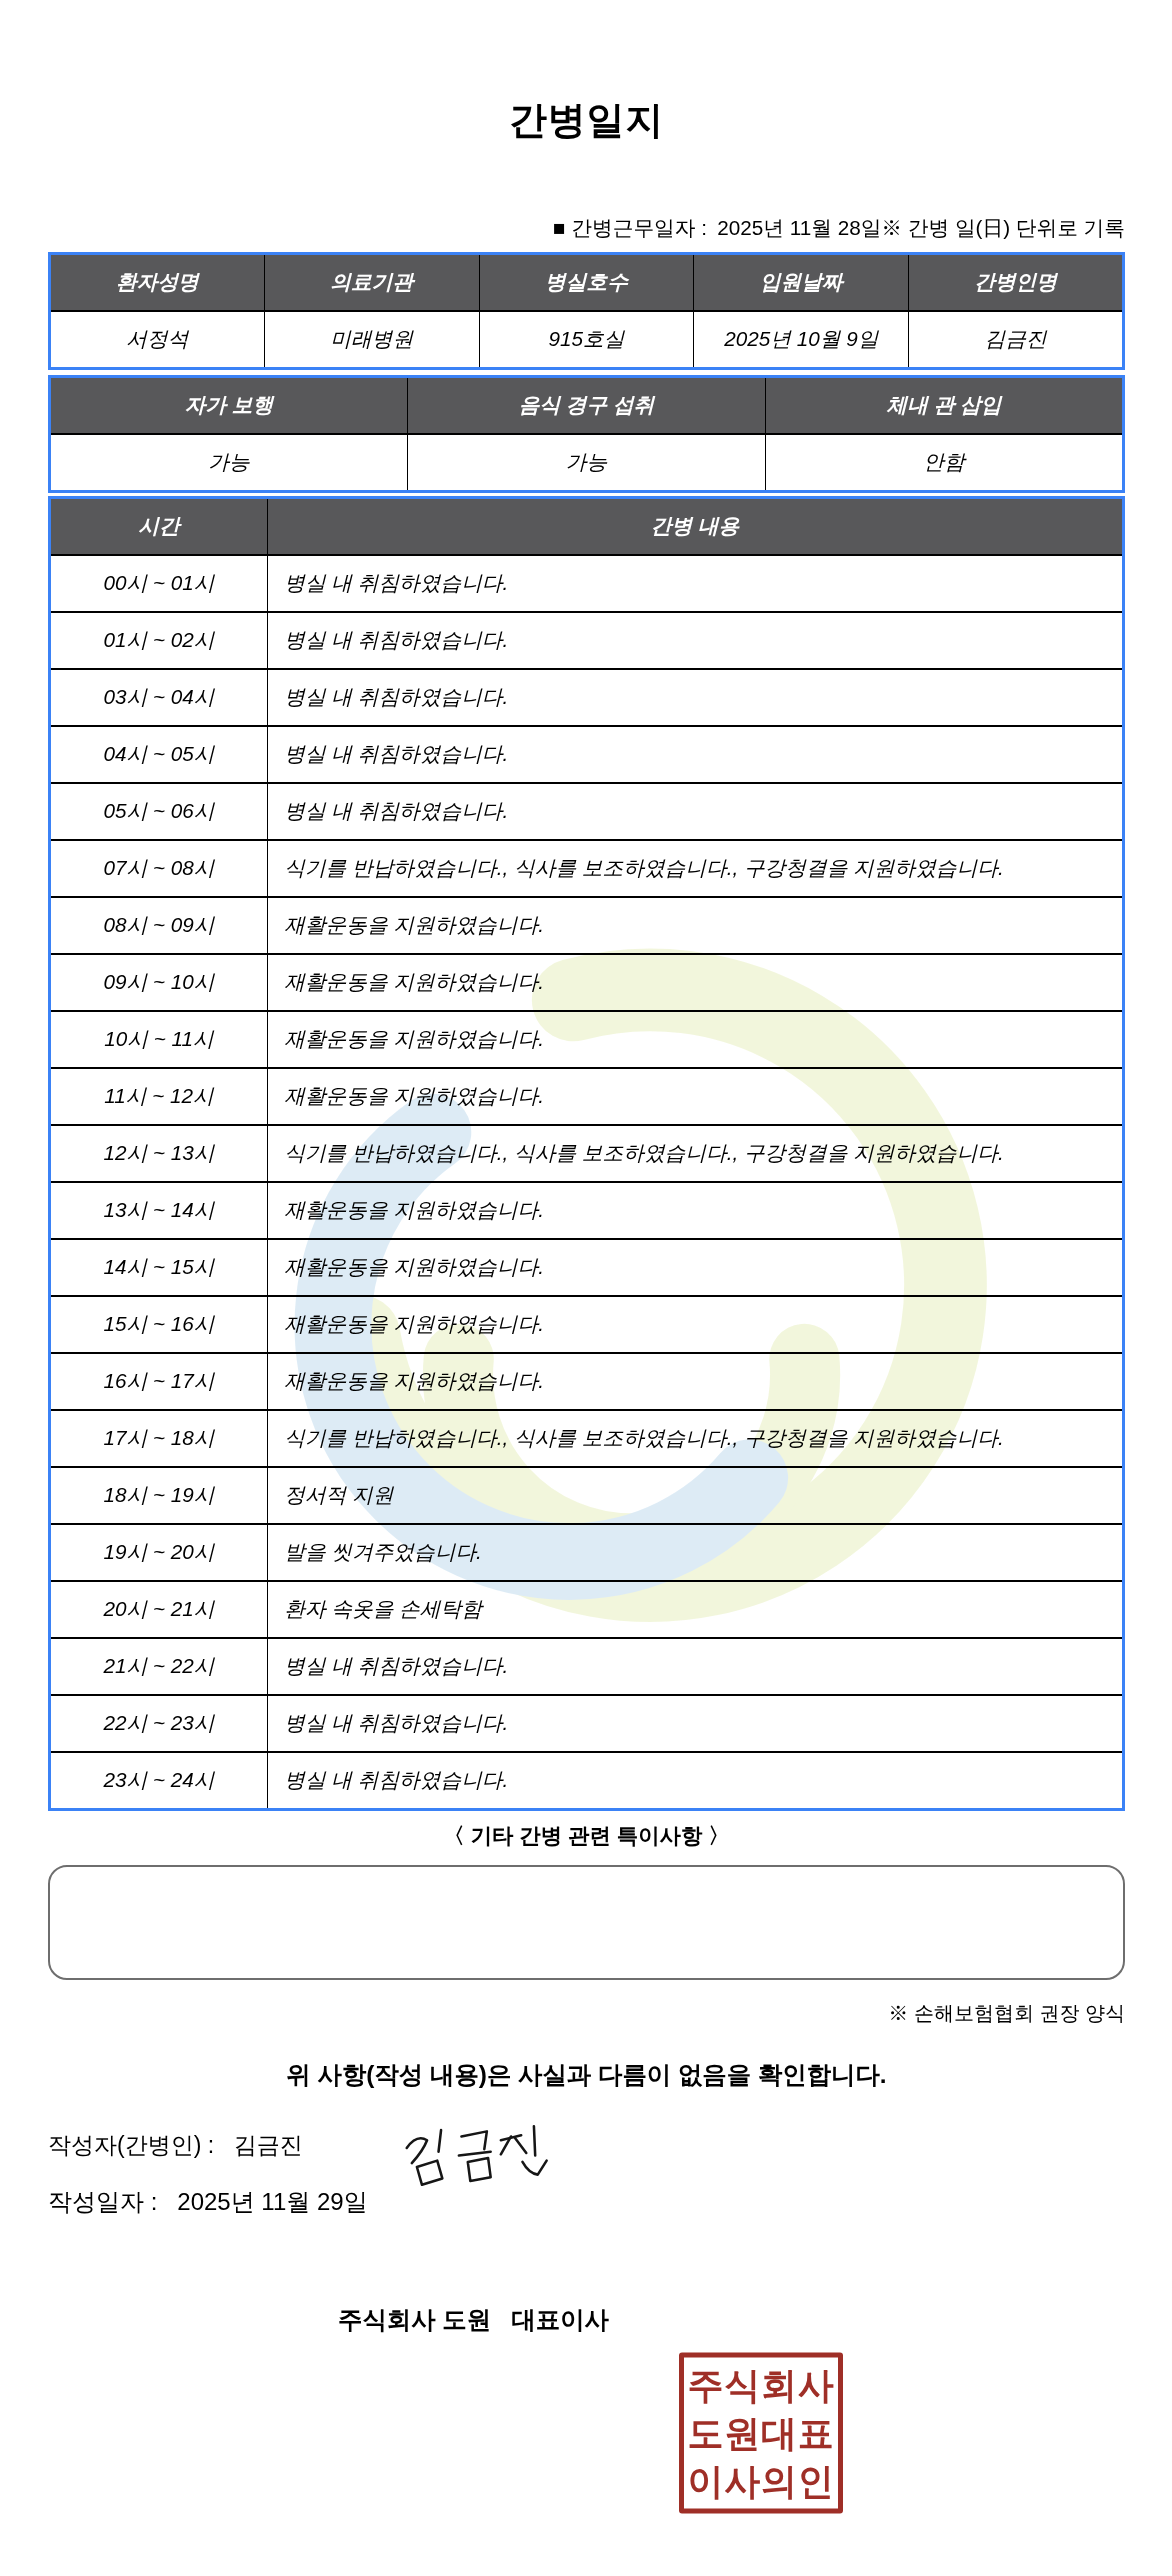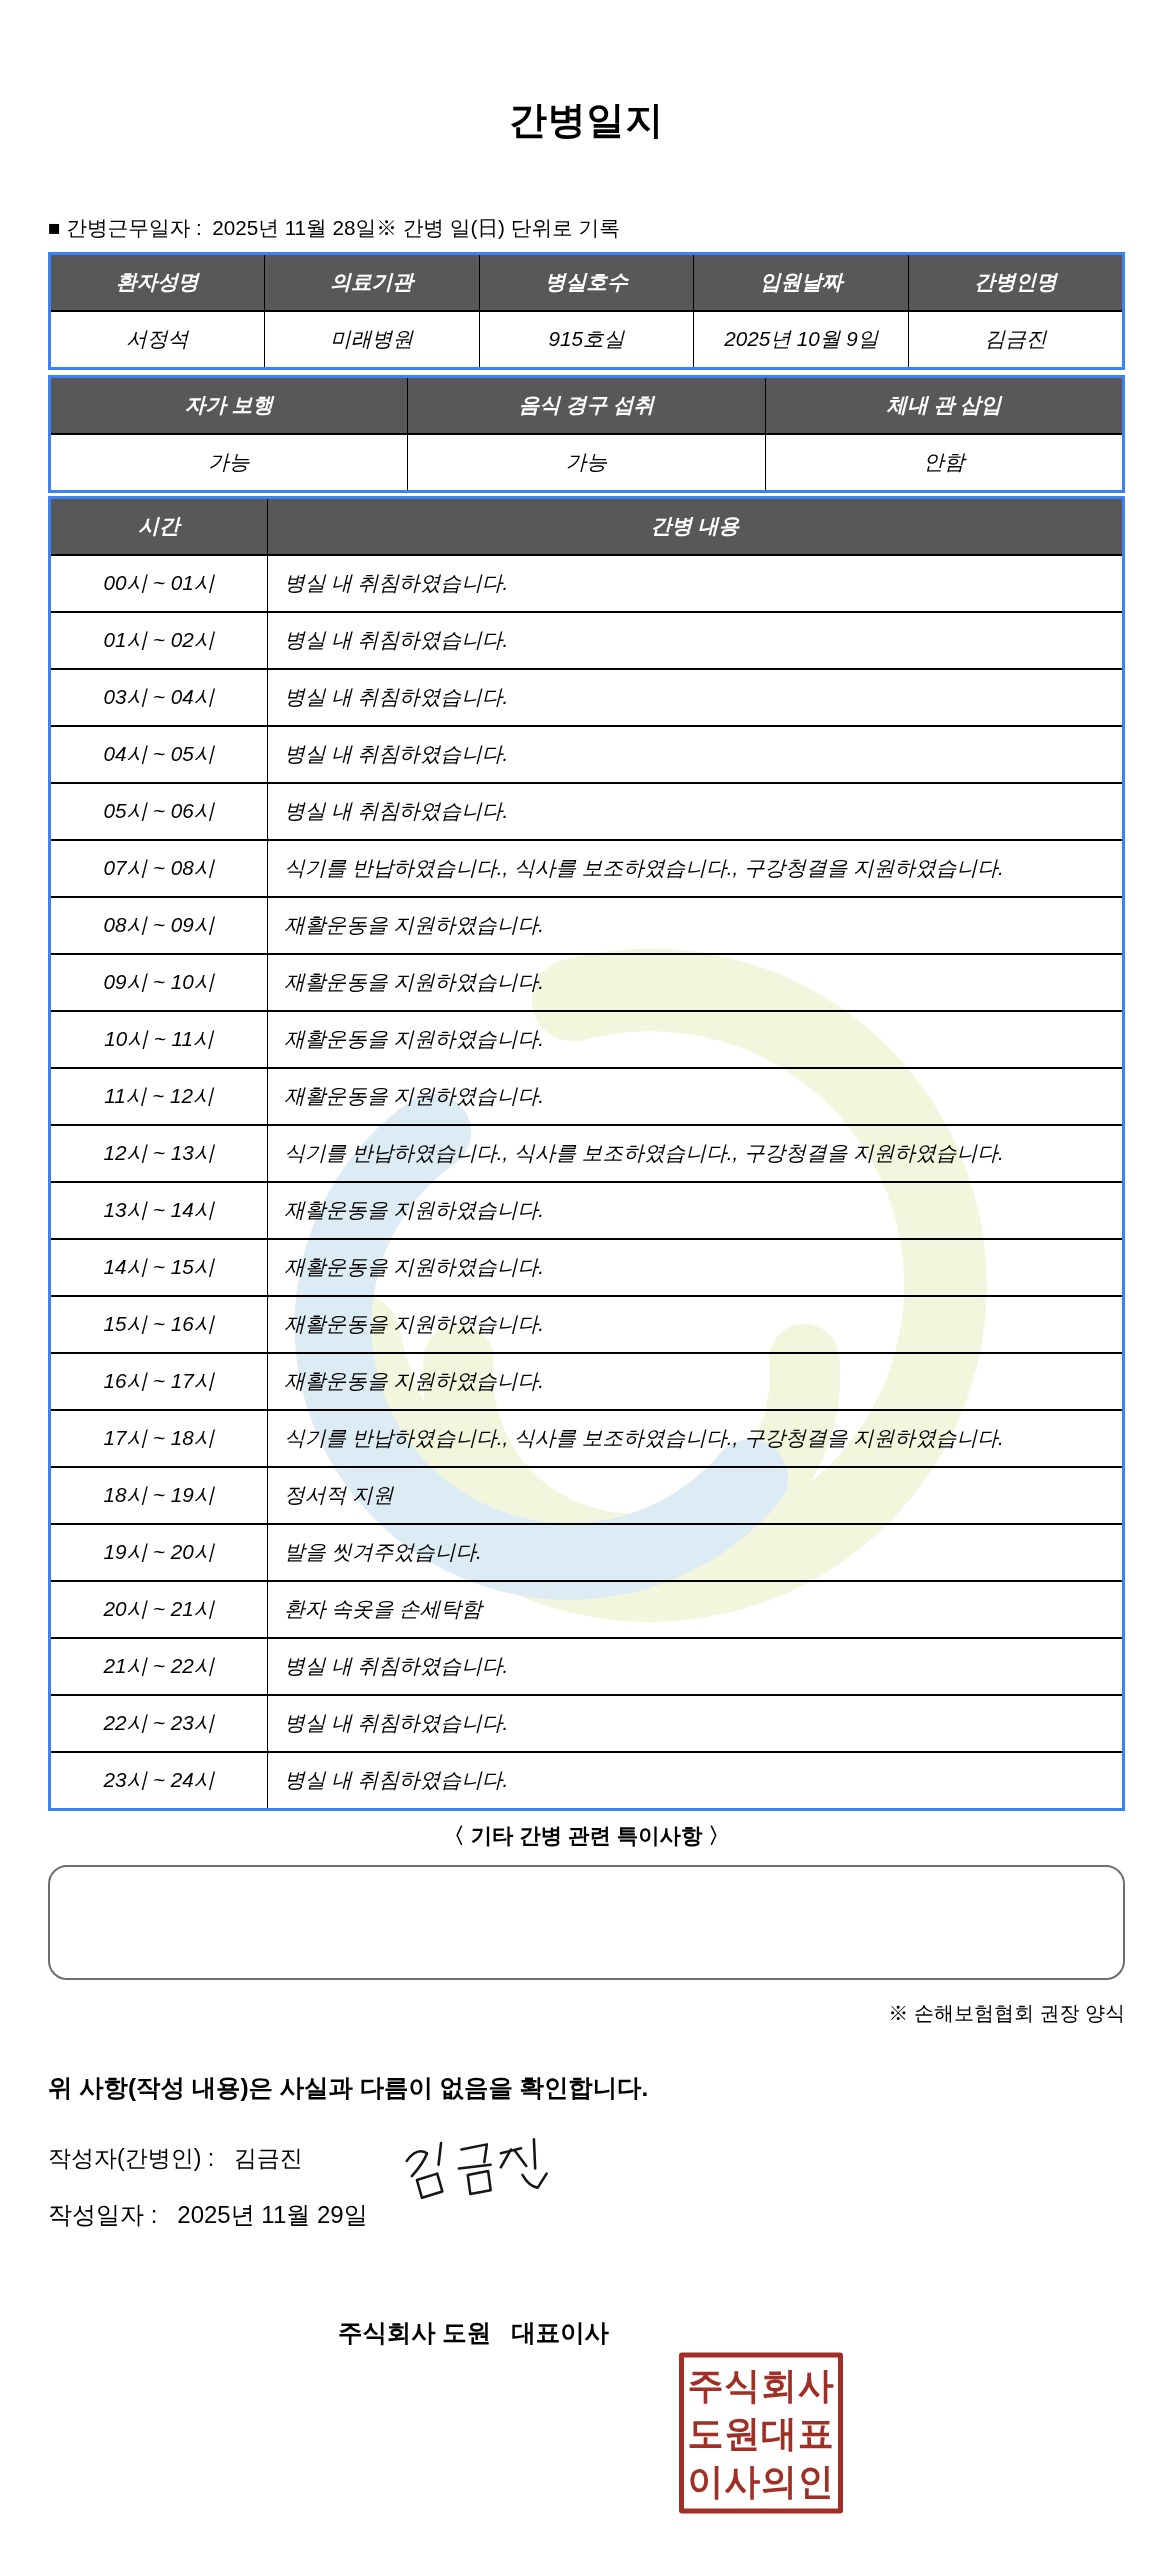--- a/index.html
+++ b/index.html
@@ -16,21 +16,21 @@
 
   .doc-title {
     margin:0; padding-top:85px;
     text-align:center;
     font-size:38px; font-weight:bold; letter-spacing:0.7px;
     line-height:47px;
   }
 
   .date-row {
     margin-top:71px;
-    display:flex; justify-content:flex-start; align-items:flex-end;
+    display:flex; justify-content:flex-end; align-items:flex-end;
     font-size:20.7px; line-height:25px;
   }
   .date-left { display:flex; gap:10.3px; }
 
   table { width:100%; border-collapse:collapse; table-layout:fixed; border:3px solid #3b82f6; background:transparent;font-style:italic; }
   th, td {
     border:1.5px solid #000; border-top-width:2.2px; border-bottom-width:2.2px;
     font-size:20.7px; text-align:center; vertical-align:middle;
     height:55px; padding:0;
     overflow:hidden; white-space:nowrap;
@@ -48,21 +48,21 @@
     font-size:21.4px; font-weight:bold; line-height:25px;
   }
   .notes-box {
     margin-top:16.2px; height:111px;
     border:2.2px solid #6e6e6e; border-radius:19px;
     background:#ffffff;
   }
   .form-note { margin-top:22px; text-align:right; font-size:20px; line-height:23.6px; }
 
   .confirmation {
-    margin-top:47px; 
+    margin-top:34px; text-align:center;
     font-size:24.4px; font-weight:bold; line-height:29.5px;
   }
 
   .writer-row { position:relative; margin-top:41px; font-size:23px; line-height:28px; }
   .writer-row .label, .date-row2 .label { margin-right:13.3px; }
   .signature-svg { position:absolute; left:346px; top:-16.2px; }
 
   .date-row2 { margin-top:29.5px; font-size:24px; line-height:28px; }
 
   .company-row {

